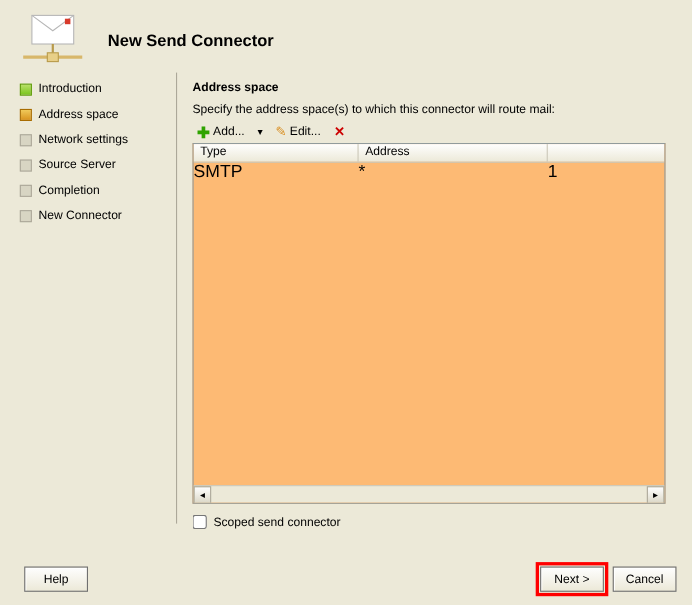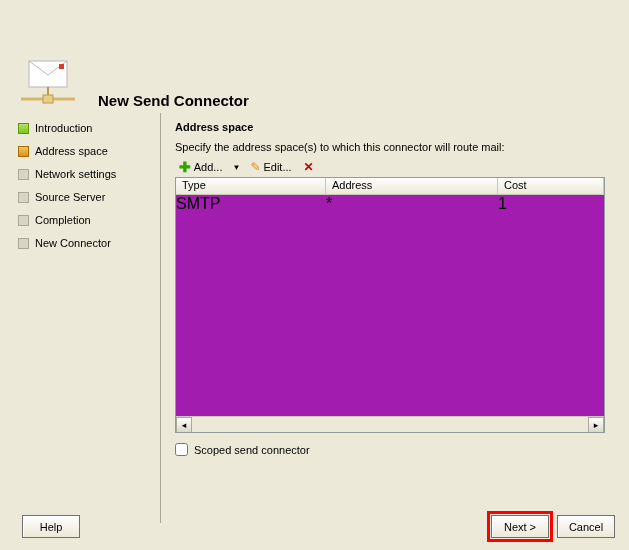--- a/index.html
+++ b/index.html
@@ -7,24 +7,23 @@
   font-family: Tahoma, "Segoe UI", Arial, sans-serif;
   font-size: 11px;
   background: #ece9d8;
   width: 629px;
   height: 550px;
   position: relative;
   color: #000;
 }
 .header {
   display: flex;
-  align-items: flex-end;
+  align-items: center;
   padding: 12px 16px 4px 16px;
   gap: 18px;
-  margin-top: 47px;
 }
 .header-icon-wrap { width: 64px; display:flex; flex-direction:column; align-items:center; }
 .header-title { font-size: 15px; font-weight: bold; }
 .content { display: flex; padding: 0 10px; height: 410px; }
 .sidebar { width: 150px; padding: 6px 4px 6px 6px; }
 .step { padding: 3px 2px; margin-bottom: 5px; display:flex; align-items:center; gap:6px; }
 .step-icon { width:11px; height:11px; background:#d8d5c3; border:1px solid #aca899; display:inline-block; }
 .step-icon.done { background: linear-gradient(#b8e068,#7cc61e); border-color:#5a9a00;}
 .step-icon.active { background: linear-gradient(#f0c95a,#d8941f); border-color:#a86c00;}
 .main {
@@ -33,22 +32,22 @@
   padding: 8px 14px 8px 14px;
   position:relative;
 }
 .section-title { font-weight:bold; margin-bottom:8px; font-size:11px; }
 .instr { margin-bottom:6px; }
 .toolbar { display:flex; align-items:center; gap:4px; margin-bottom:2px;}
 .toolbar .tb-btn { display:flex; align-items:center; gap:3px; padding:1px 4px; color:#000; }
 .dropdown-arrow { font-size:8px; color:#000; padding:0 2px;}
 .table-wrap {
   border:1px solid #919b9c;
-  background:#a21caf;
-  height:256px;
+  background:#fdba74;
+  height:328px;
   position:relative;
   overflow:hidden;
 }
 .thead { display:flex; background:linear-gradient(#fefefe,#ece9d8); border-bottom:1px solid #cbc7b8; height:17px; }
 .th { border-right:1px solid #cbc7b8; padding:1px 6px; font-size:11px; color:#000; }
 .th.c1{ width:150px;}
 .th.c2{ width:172px;}
 .th.c3{ flex:1; }
 .trow { display:flex; height:15px; }
 .td { padding:0 0; font-size:16px;}
@@ -137,21 +136,20 @@
         <span>Edit...</span>
       </span>
       <span class="tb-btn">
         <span class="icon-x">✕</span>
       </span>
     </div>
     <div class="table-wrap">
       <div class="thead">
         <div class="th c1">Type</div>
         <div class="th c2">Address</div>
-        <div class="th c3">Cost</div>
       </div>
       <div class="trow">
         <div class="td c1">SMTP</div>
         <div class="td c2">*</div>
         <div class="td c3">1</div>
       </div>
       <div class="hscroll">
         <div class="arrow">◂</div>
         <div class="track"></div>
         <div class="arrow">▸</div>

